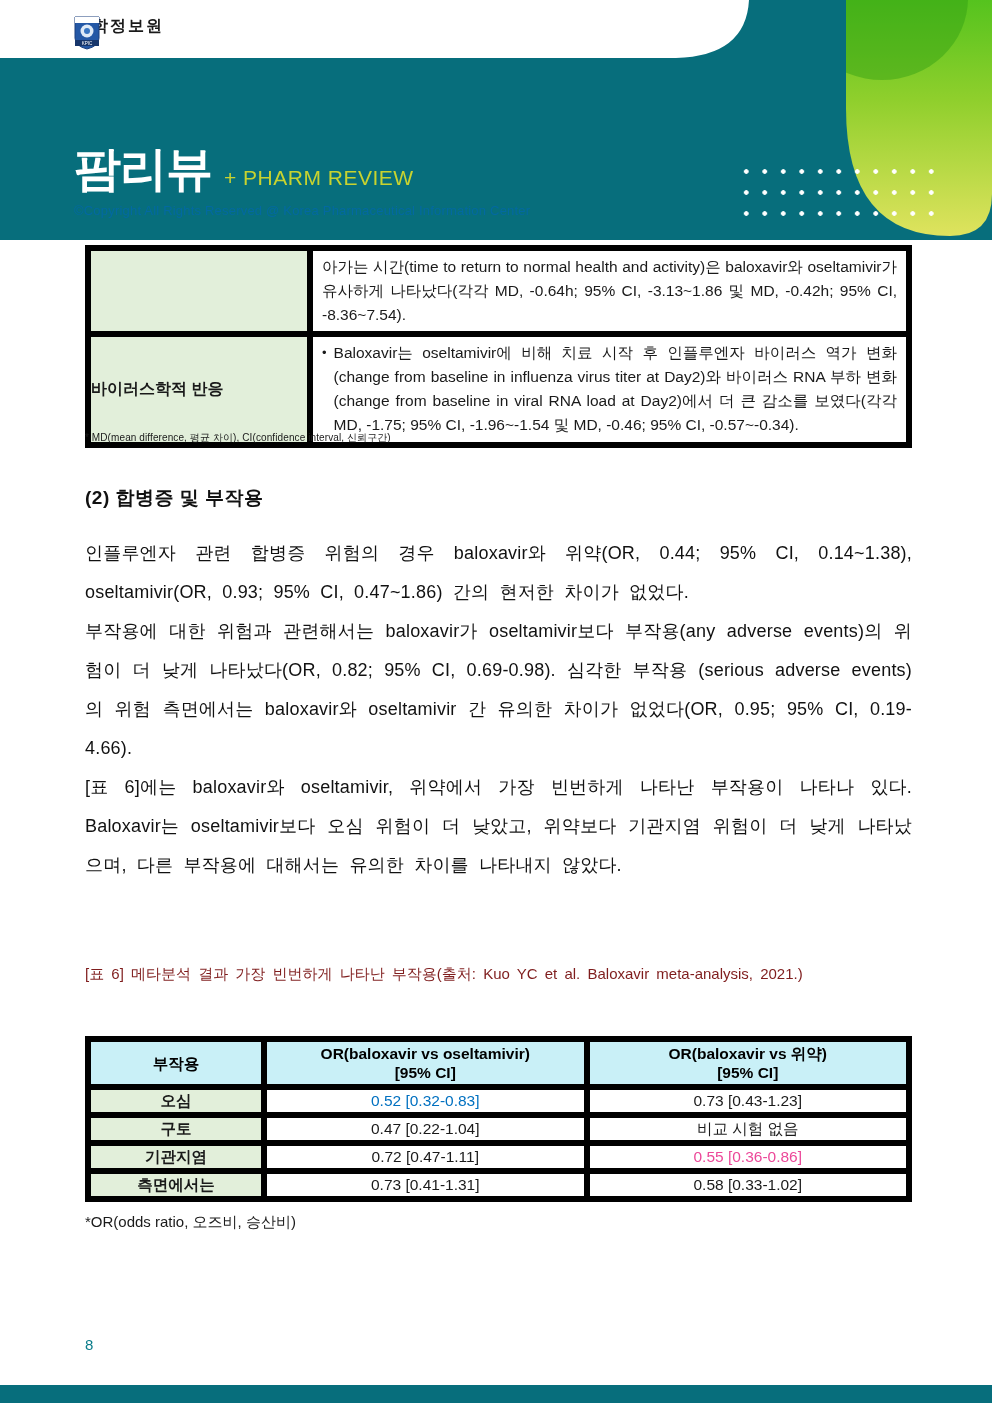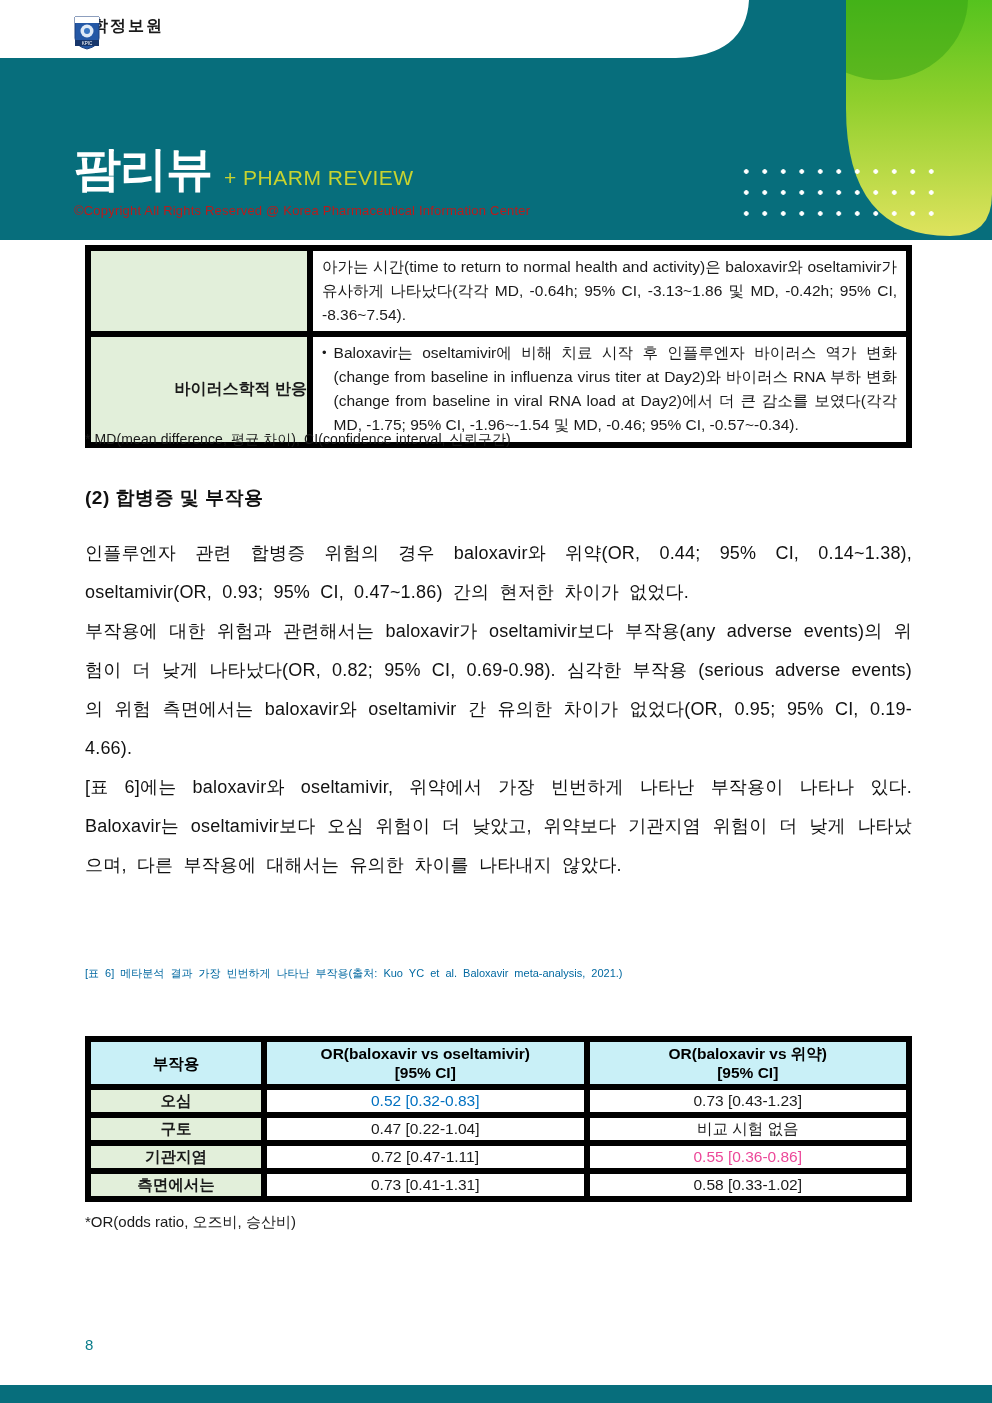--- a/index.html
+++ b/index.html
@@ -15,60 +15,60 @@
   
   .header { position:absolute; top:0; left:0; width:992px; height:240px; }
   .header svg { position:absolute; top:0; left:0; }
   .logo-row { position:absolute; top:16px; left:74px; display:flex; align-items:center; gap:8px; }
   .logo-badge { width:26px; height:34px; }
   .logo-text { font-size:16px; font-weight:bold; color:#1a1a1a; letter-spacing:2px; }
 
   .title-block { position:absolute; left:74px; top:138px; color:#fff; }
   .title-main { font-size:47px; font-weight:800; letter-spacing:-1px; display:inline-block; }
   .title-sub { font-size:21px; color:#c8d32f; margin-left:12px; display:inline-block; letter-spacing:0.5px; }
-  .copyright { position:absolute; left:74px; top:203px; font-size:13px; color:#b91c1c; letter-spacing:0.2px; }
+  .copyright { position:absolute; left:74px; top:203px; font-size:13px; color:#0369a1; letter-spacing:0.2px; }
 
   .dots-grid {
     position:absolute; left:737px; top:161px; width:204px; height:62px;
     background-image:radial-gradient(circle, #ffffff 2px, rgba(255,255,255,0) 2.6px);
     background-size:18.5px 21px;
     background-position:0 0;
   }
 
   
   .content { position:absolute; left:85px; width:827px; }
 
   table { border-collapse:collapse; width:100%; table-layout:fixed; }
   td, th { border:6px solid #000000; vertical-align:middle; }
 
   
   .table1 { top:245px; }
   .table1 td.label-cell {
-    width:222px; background:#e2efda; text-align:right;
+    width:222px; background:#e2efda; text-align:left;
     font-size:16px; font-weight:bold; color:#1a1a1a;
   }
   .table1 td.body-cell {
     padding:4px 9px 5px 9px; font-size:15.5px; line-height:23.8px;
     text-align:justify; color:#1a1a1a;
   }
   .bullet-row { display:flex; gap:7px; }
   .bullet-glyph { flex:0 0 auto; font-size:13px; line-height:23.8px; }
   .bullet-text { flex:1 1 auto; text-align:justify; }
 
-  .fn1 { top:431px; font-size:14px; color:#1a1a1a; letter-spacing:0.1px; }
+  .fn1 { top:431px; font-size:10px; color:#1a1a1a; letter-spacing:0.1px; }
 
   .heading { top:485px; font-size:19px; font-weight:bold; color:#111; letter-spacing:0.5px; }
 
   .paras { top:534px; }
   .paras p {
     font-size:18px; line-height:39px; text-align:justify;
     word-spacing:5px; color:#111; letter-spacing:0.2px;
   }
 
-  .caption { top:956px; font-size:11px; line-height:35px; text-align:justify; word-spacing:3px; color:#0369a1; }
+  .caption { top:956px; font-size:15px; line-height:35px; text-align:justify; word-spacing:3px; color:#7f1d1d; }
 
   
   .table6 { top:1036px; }
   .table6 th { background:#c9f0f7; font-size:15.5px; font-weight:bold; text-align:center; padding:2px 0; line-height:19px; color:#000; }
   .table6 th.col-adr { width:176px; }
   .table6 td { height:28px; text-align:center; font-size:15.5px; color:#1a1a1a; }
   .table6 td.row-label { background:#e2efda; font-weight:bold; }
 
   .fn2 { top:1213px; font-size:15px; color:#1a1a1a; }
 

